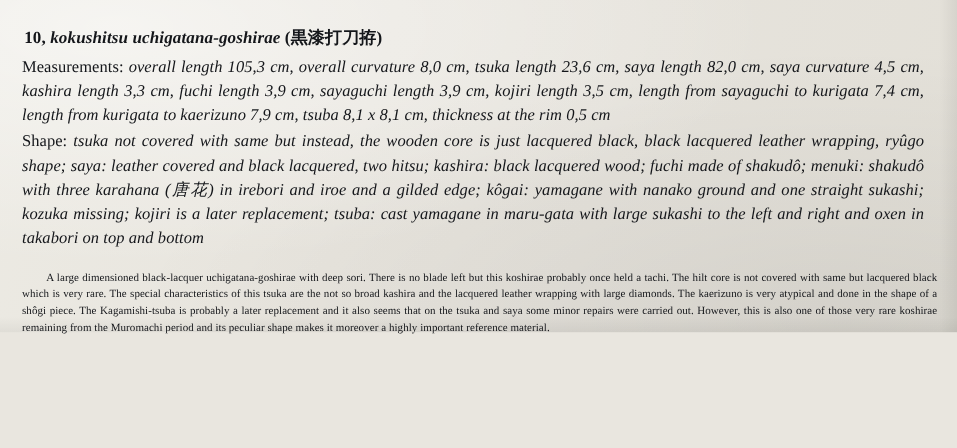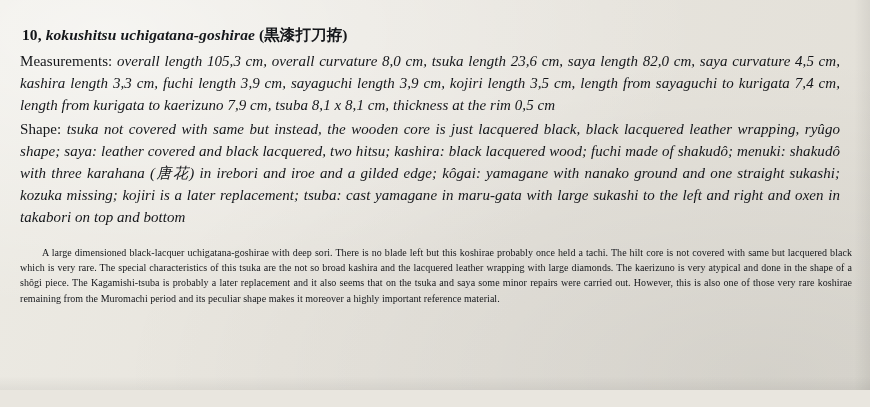--- a/index.html
+++ b/index.html
@@ -9,21 +9,21 @@
   body {
     width: 870px;
     height: 407px;
     overflow: hidden;
     background: #e9e6df;
     font-family: "Liberation Serif", serif;
   }
   .page {
     position: relative;
     width: 870px;
-    height: 390px;
+    height: 302px;
     background: linear-gradient(105deg, #eceae3 0%, #e8e5de 38%, #e6e3dc 62%, #e3e0d8 100%);
     box-sizing: border-box;
     padding: 26px 18px 10px 20px;
     color: #14161a;
   }
   
   .page:before {
     content: "";
     position: absolute;
     inset: 0;

